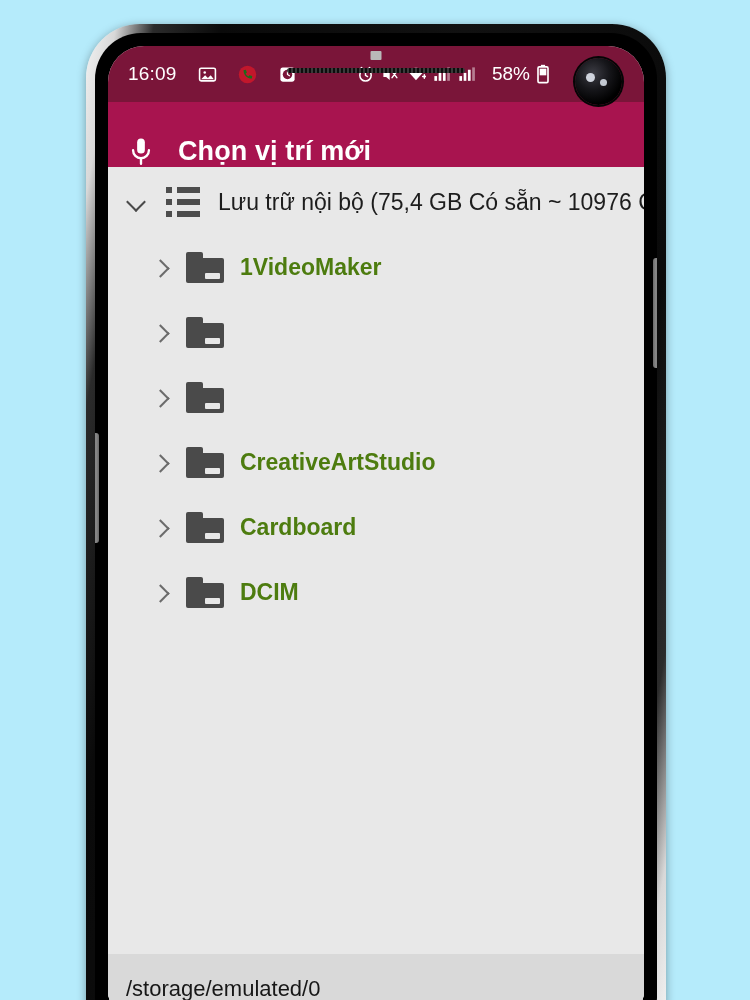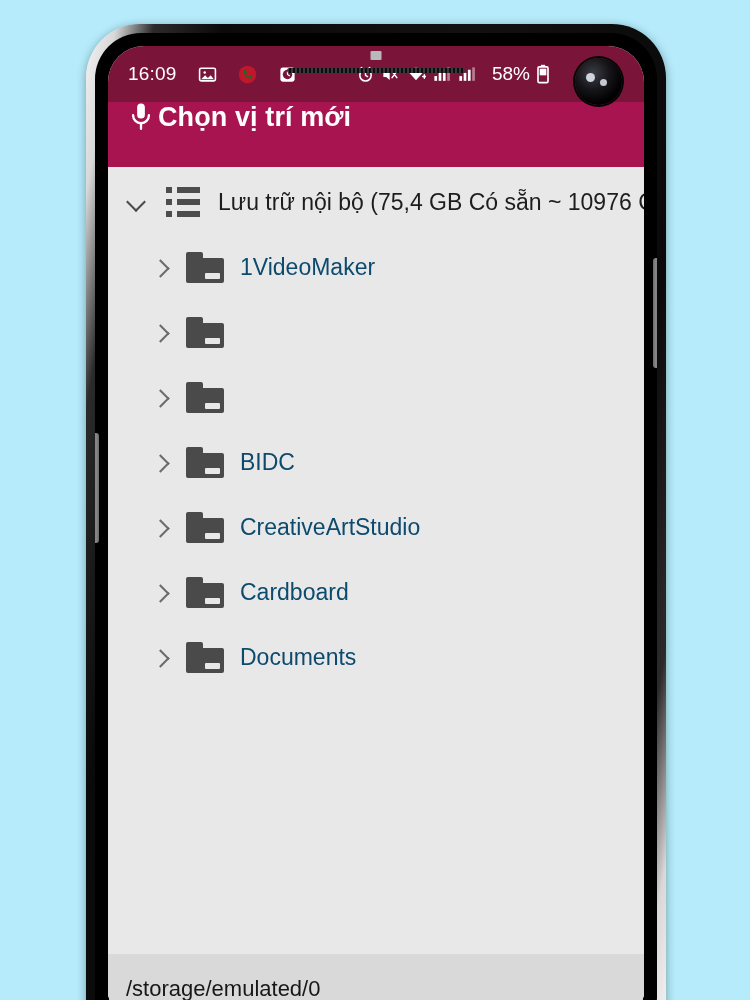--- a/index.html
+++ b/index.html
@@ -136,22 +136,22 @@
     border-radius: 50%;
     background: #cfd3dd;
     box-shadow: 13px 5px 0 -1px rgba(225,230,240,.85);
   }
 
   
   .app-bar {
     height: 65px;
     background: #a8144f;
     display: flex;
-    align-items: flex-start;
-    gap: 4px;
+    align-items: flex-end;
+    gap: 24px;
     padding: 0 20px;
     color: #fff;
     z-index: 3;
     position: relative;
   }
   .app-title {
     font-size: 27px;
     font-weight: 600;
     letter-spacing: .1px;
   }
@@ -254,21 +254,22 @@
   }
   .folder-icon .label {
     position: absolute;
     right: 4px; bottom: 4px;
     width: 15px; height: 6px;
     background: #e8e8e8;
     border-radius: 1px;
   }
   .folder-name {
     font-size: 23px;
-    color: #0c4a6e;
+    color: #4d7c0f;
+    font-weight: bold;
   }
 
   
   .bottom-panel {
     position: absolute;
     left: 0; right: 0;
     bottom: 0;
     top: 787px;
     background: #d9d9d9;
     padding: 22px 18px 0 18px;
@@ -414,48 +415,39 @@
                 <span class="label"></span>
               </span>
             </div>
             <div class="folder-row">
               <span class="chevron-right"></span>
               <span class="folder-icon">
                 <span class="tab"></span>
                 <span class="body"></span>
                 <span class="label"></span>
               </span>
-              <span class="folder-name">BIDC</span>
-            </div>
-            <div class="folder-row">
-              <span class="chevron-right"></span>
-              <span class="folder-icon">
-                <span class="tab"></span>
-                <span class="body"></span>
-                <span class="label"></span>
-              </span>
               <span class="folder-name">CreativeArtStudio</span>
             </div>
             <div class="folder-row">
               <span class="chevron-right"></span>
               <span class="folder-icon">
                 <span class="tab"></span>
                 <span class="body"></span>
                 <span class="label"></span>
               </span>
               <span class="folder-name">Cardboard</span>
             </div>
             <div class="folder-row">
               <span class="chevron-right"></span>
               <span class="folder-icon">
                 <span class="tab"></span>
                 <span class="body"></span>
                 <span class="label"></span>
               </span>
-              <span class="folder-name">Documents</span>
+              <span class="folder-name">DCIM</span>
             </div>
           </div>
 
         <div class="bottom-panel">
           <div class="path-text">/storage/emulated/0</div>
 
         </div>
 
       </div>
 

